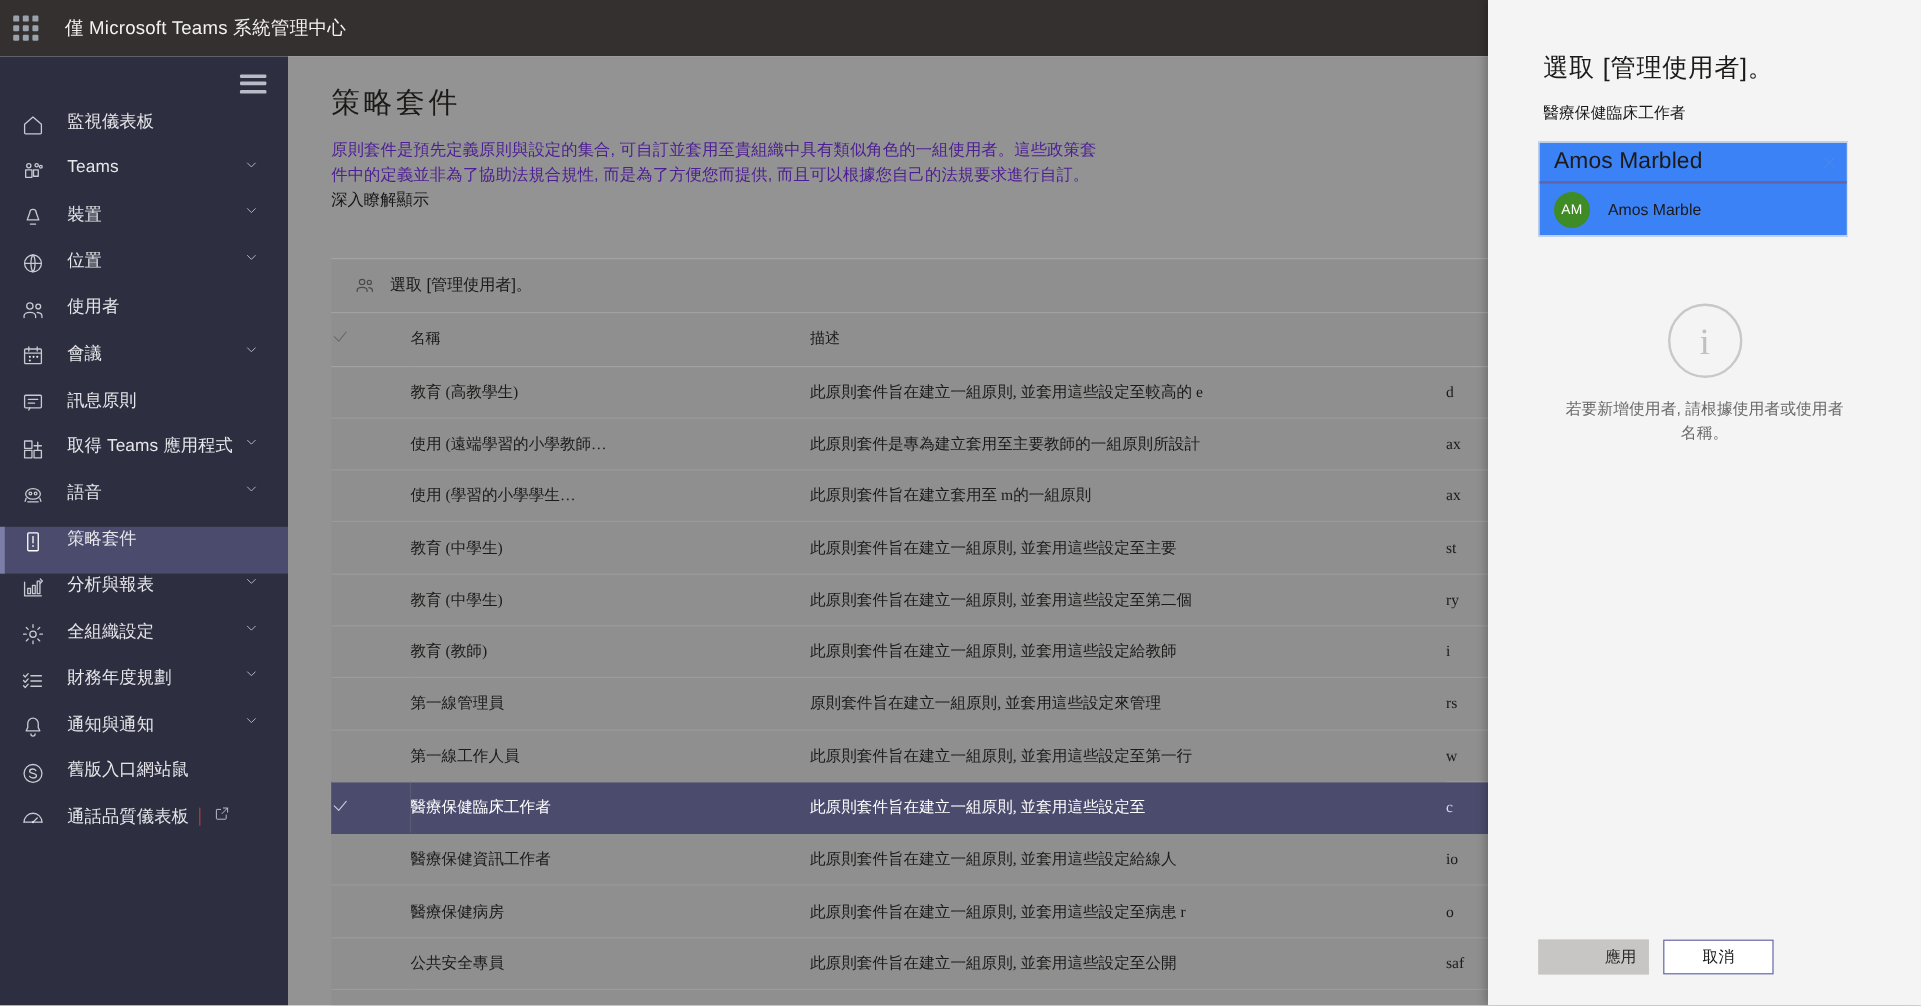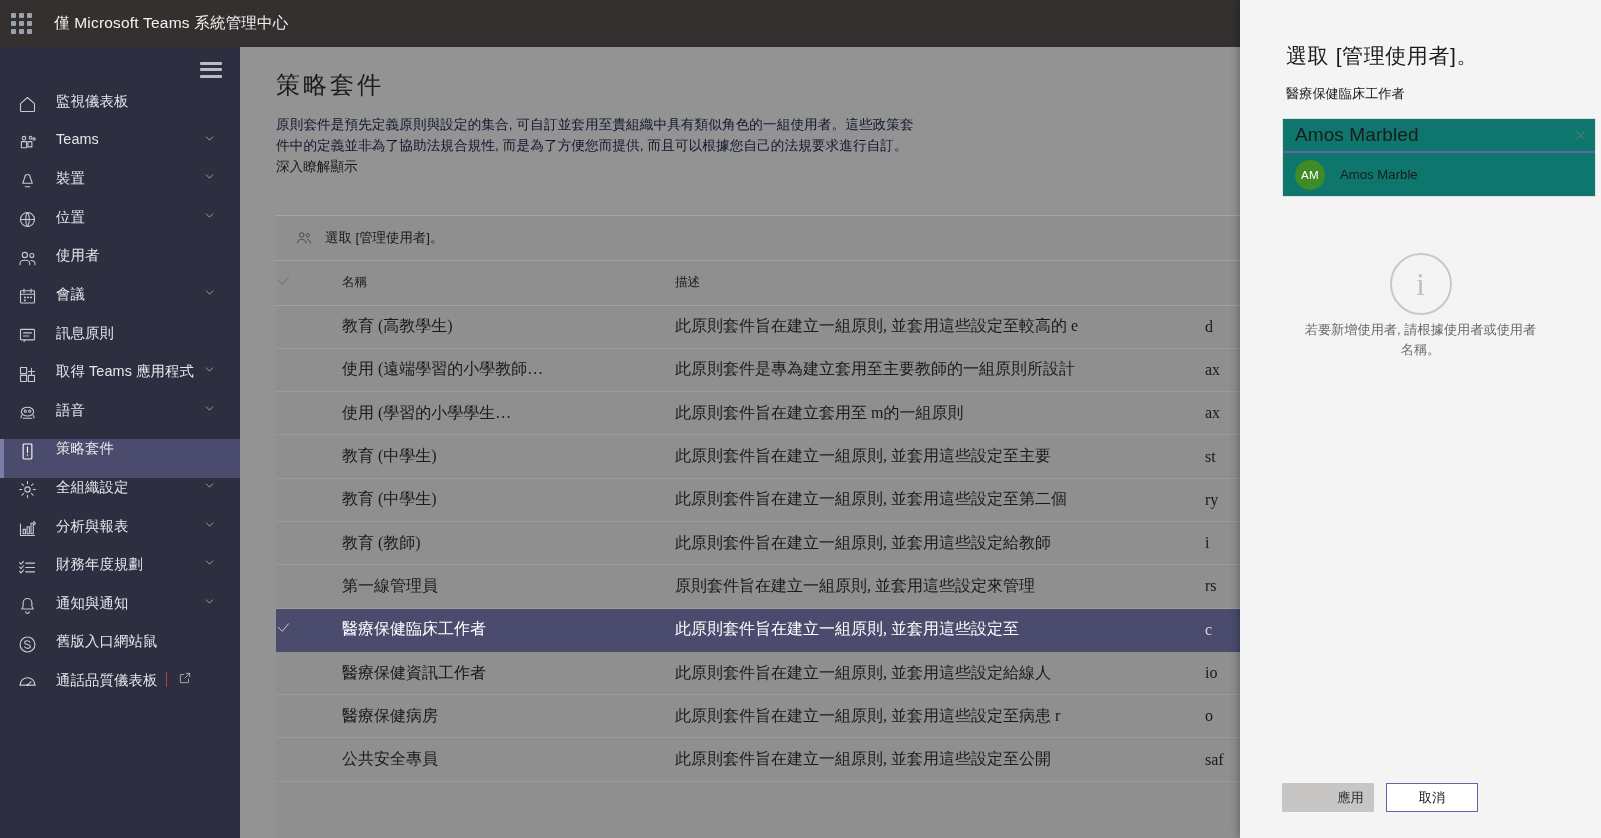--- a/index.html
+++ b/index.html
@@ -59,21 +59,21 @@
   .nav-item .ext svg { width: 14px; height: 14px; stroke: #c8cad3; fill: none; stroke-width: 1.3; }
 
   
   .main {
     position: absolute; left: 240px; top: 47px; width: 1361px; height: 791px;
     background: #939393; overflow: hidden;
   }
   .page-head { padding: 22px 0 0 36px; }
   .page-title { font-size: 24px; color: #1b1a19; font-weight: 400; letter-spacing: 3px; }
   .page-desc {
-    margin-top: 14px; font-size: 13.6px; color: #0f172a; line-height: 1.53;
+    margin-top: 14px; font-size: 13.6px; color: #4c1d95; line-height: 1.53;
     max-width: 648px; letter-spacing: .1px;
   }
   .learn-more { font-size: 13.6px; color: #171717; margin-top: 1px; display: inline-block; cursor: pointer; }
 
   .card {
     position: absolute; left: 36px; top: 168px; right: 0; bottom: 0;
     background: #8f8f8f; border-top: 1px solid #a4a4a4;
   }
   .toolbar { height: 45px; display: flex; align-items: center; padding-left: 19px; border-bottom: 1px solid #a2a2a2; }
   .toolbar .tb-ico { width: 20px; height: 20px; margin-right: 10px; display: flex; align-items: center; }
@@ -86,21 +86,21 @@
     height: 44px; font-size: 12.6px; color: #1b1a19; border-bottom: 1px solid #a2a2a2;
     vertical-align: middle; padding: 0;
   }
   .col-check { width: 66px; }
   .col-name  { width: 333px; }
   .col-desc  { width: 530px; }
   .col-extra { width: auto; }
   .chk-cell { padding-left: 27px; }
   .chk-cell svg { width: 15px; height: 15px; stroke: #6b6b6b; fill: none; stroke-width: 1.5; }
   table.grid tbody td {
-    height: 43.3px; font-size: 16px; color: #1b1a19;
+    height: 43.3px; font-size: 13px; color: #1b1a19;
     border-bottom: 1px solid #9b9b9b; vertical-align: middle; padding: 0;
   }
   td.cname { padding-left: 11px; }
   td.cdesc { padding-left: 1px; margin-top: 44px; }
   td.cextra { color: #3b3b55; overflow: hidden; white-space: nowrap; }
   tr.row { cursor: pointer; }
   tr.row.selected td { background: #4b4b6e; color: #ffffff; border-bottom-color: #4b4b6e; }
   tr.row.selected .chk-cell svg { stroke: #c9c9dd; }
   tr.row.selected td.cextra { color: #d8d8e8; }
 
@@ -110,22 +110,22 @@
     background: #f4f4f4; box-shadow: -2px 0 8px rgba(0,0,0,.28);
   }
   .panel-title {
     position: absolute; left: 46px; top: 42px; font-size: 21px; color: #1b1a19;
     font-weight: 400; letter-spacing: .6px; white-space: nowrap;
   }
   .panel-sub {
     position: absolute; left: 46px; top: 85px; font-size: 13.2px; color: #1b1a19; white-space: nowrap;
   }
   .picker {
-    position: absolute; left: 42px; top: 118px; width: 314px;
-    background: #0f766e; border: 1px solid #e1e1e1;
+    position: absolute; left: 42px; top: 118px; width: 258px;
+    background: #3b82f6; border: 1px solid #e1e1e1;
   }
   .picker-input { position: relative; height: 34px; border-bottom: 2px solid #6264a7; display: flex; align-items: center; }
   .picker-input .val {
     font-size: 19px; color: #1b1a19; padding-left: 12px; letter-spacing: .1px; flex: 1;
     white-space: nowrap; overflow: hidden;
   }
   .picker-clear { width: 30px; display: flex; align-items: center; justify-content: center; cursor: pointer; }
   .picker-clear svg { width: 13px; height: 13px; stroke: #8a8886; stroke-width: 1.2; }
   .suggestion { height: 43px; display: flex; align-items: center; padding-left: 12px; cursor: pointer; }
   .avatar {
@@ -138,21 +138,21 @@
   .empty {
     position: absolute; left: 0; right: 0; top: 253px; display: flex;
     flex-direction: column; align-items: center;
   }
   .empty .circle {
     width: 62px; height: 62px; border-radius: 50%; border: 2px solid #c8c8c8;
     display: flex; align-items: center; justify-content: center;
     color: #c0c0c0; font-size: 31px; font-family: "Liberation Serif", serif; line-height: 1;
   }
   .empty .msg {
-    margin-top: 5px; width: 238px; text-align: center; font-size: 13.2px;
+    margin-top: 16px; width: 238px; text-align: center; font-size: 13.2px;
     color: #6b6b6b; line-height: 1.55;
   }
 
   .panel-actions { position: absolute; left: 42px; bottom: 26px; display: flex; gap: 12px; }
   .btn { height: 29px; min-width: 92px; font-size: 13.2px; font-family: inherit; cursor: pointer; }
   .btn-primary { background: #c8c6c4; color: #2b2b2b; border: 1px solid #c8c6c4; padding-left: 45px; }
   .btn-secondary { background: #ffffff; color: #1b1a19; border: 1px solid #6264a7; }
 </style>
 </head>
 <body>
@@ -300,40 +300,40 @@
               <rect x="7" y="3.5" width="10" height="17" rx="1"></rect>
               <path d="M12 7v6"></path>
               <circle cx="12" cy="16" r=".9" fill="currentColor" stroke="none"></circle>
             </svg>
           </span>
           <span class="lbl">策略套件</span>
         </div>
         <div class="nav-item">
           <span class="ico">
             <svg viewBox="0 0 24 24" stroke-linecap="round" stroke-linejoin="round">
-              <circle cx="12" cy="12" r="3"></circle>
-              <path d="M12 3v2.5M12 18.5V21M3 12h2.5M18.5 12H21M5.6 5.6l1.8 1.8M16.6 16.6l1.8 1.8M18.4 5.6l-1.8 1.8M7.4 16.6l-1.8 1.8"></path>
-            </svg>
-          </span>
-          <span class="lbl">全組織設定</span>
-          <span class="chev"><svg viewBox="0 0 24 24" fill="none" stroke-linecap="round" stroke-linejoin="round">
-              <polyline points="6,9 12,15 18,9"></polyline>
-            </svg></span>
-        </div>
-        <div class="nav-item">
-          <span class="ico">
-            <svg viewBox="0 0 24 24" stroke-linecap="round" stroke-linejoin="round">
               <path d="M4 20V7M4 20h16"></path>
               <rect x="7" y="13" width="2.6" height="5"></rect>
               <rect x="11.5" y="10" width="2.6" height="8"></rect>
               <rect x="16" y="6" width="2.6" height="12"></rect>
               <path d="M19 4l2 2-2 2"></path>
             </svg>
           </span>
           <span class="lbl">分析與報表</span>
+          <span class="chev"><svg viewBox="0 0 24 24" fill="none" stroke-linecap="round" stroke-linejoin="round">
+              <polyline points="6,9 12,15 18,9"></polyline>
+            </svg></span>
+        </div>
+        <div class="nav-item">
+          <span class="ico">
+            <svg viewBox="0 0 24 24" stroke-linecap="round" stroke-linejoin="round">
+              <circle cx="12" cy="12" r="3"></circle>
+              <path d="M12 3v2.5M12 18.5V21M3 12h2.5M18.5 12H21M5.6 5.6l1.8 1.8M16.6 16.6l1.8 1.8M18.4 5.6l-1.8 1.8M7.4 16.6l-1.8 1.8"></path>
+            </svg>
+          </span>
+          <span class="lbl">全組織設定</span>
           <span class="chev"><svg viewBox="0 0 24 24" fill="none" stroke-linecap="round" stroke-linejoin="round">
               <polyline points="6,9 12,15 18,9"></polyline>
             </svg></span>
         </div>
         <div class="nav-item">
           <span class="ico">
             <svg viewBox="0 0 24 24" stroke-linecap="round" stroke-linejoin="round">
               <path d="M10 7h10M10 12h10M10 17h10"></path>
               <polyline points="3,6.5 4.6,8.2 7.4,5"></polyline>
               <polyline points="3,11.5 4.6,13.2 7.4,10"></polyline>
@@ -465,20 +465,26 @@
               <td class="cname">教育 (教師)</td>
               <td class="cdesc">此原則套件旨在建立一組原則, 並套用這些設定給教師</td>
               <td class="cextra">i</td>
             </tr>
             <tr class="row">
               <td class="chk-cell"></td>
               <td class="cname">第一線管理員</td>
               <td class="cdesc">原則套件旨在建立一組原則, 並套用這些設定來管理</td>
               <td class="cextra">rs</td>
             </tr>
+            <tr class="row">
+              <td class="chk-cell"></td>
+              <td class="cname">第一線工作人員</td>
+              <td class="cdesc">此原則套件旨在建立一組原則, 並套用這些設定至第一行</td>
+              <td class="cextra">w</td>
+            </tr>
             <tr class="row selected">
               <td class="chk-cell"><svg viewBox="0 0 24 24" fill="none" stroke-linecap="round" stroke-linejoin="round">
                   <polyline points="4,12 10,18 20,6"></polyline>
                 </svg></td>
               <td class="cname">醫療保健臨床工作者</td>
               <td class="cdesc">此原則套件旨在建立一組原則, 並套用這些設定至</td>
               <td class="cextra">c</td>
             </tr>
             <tr class="row">
               <td class="chk-cell"></td>

